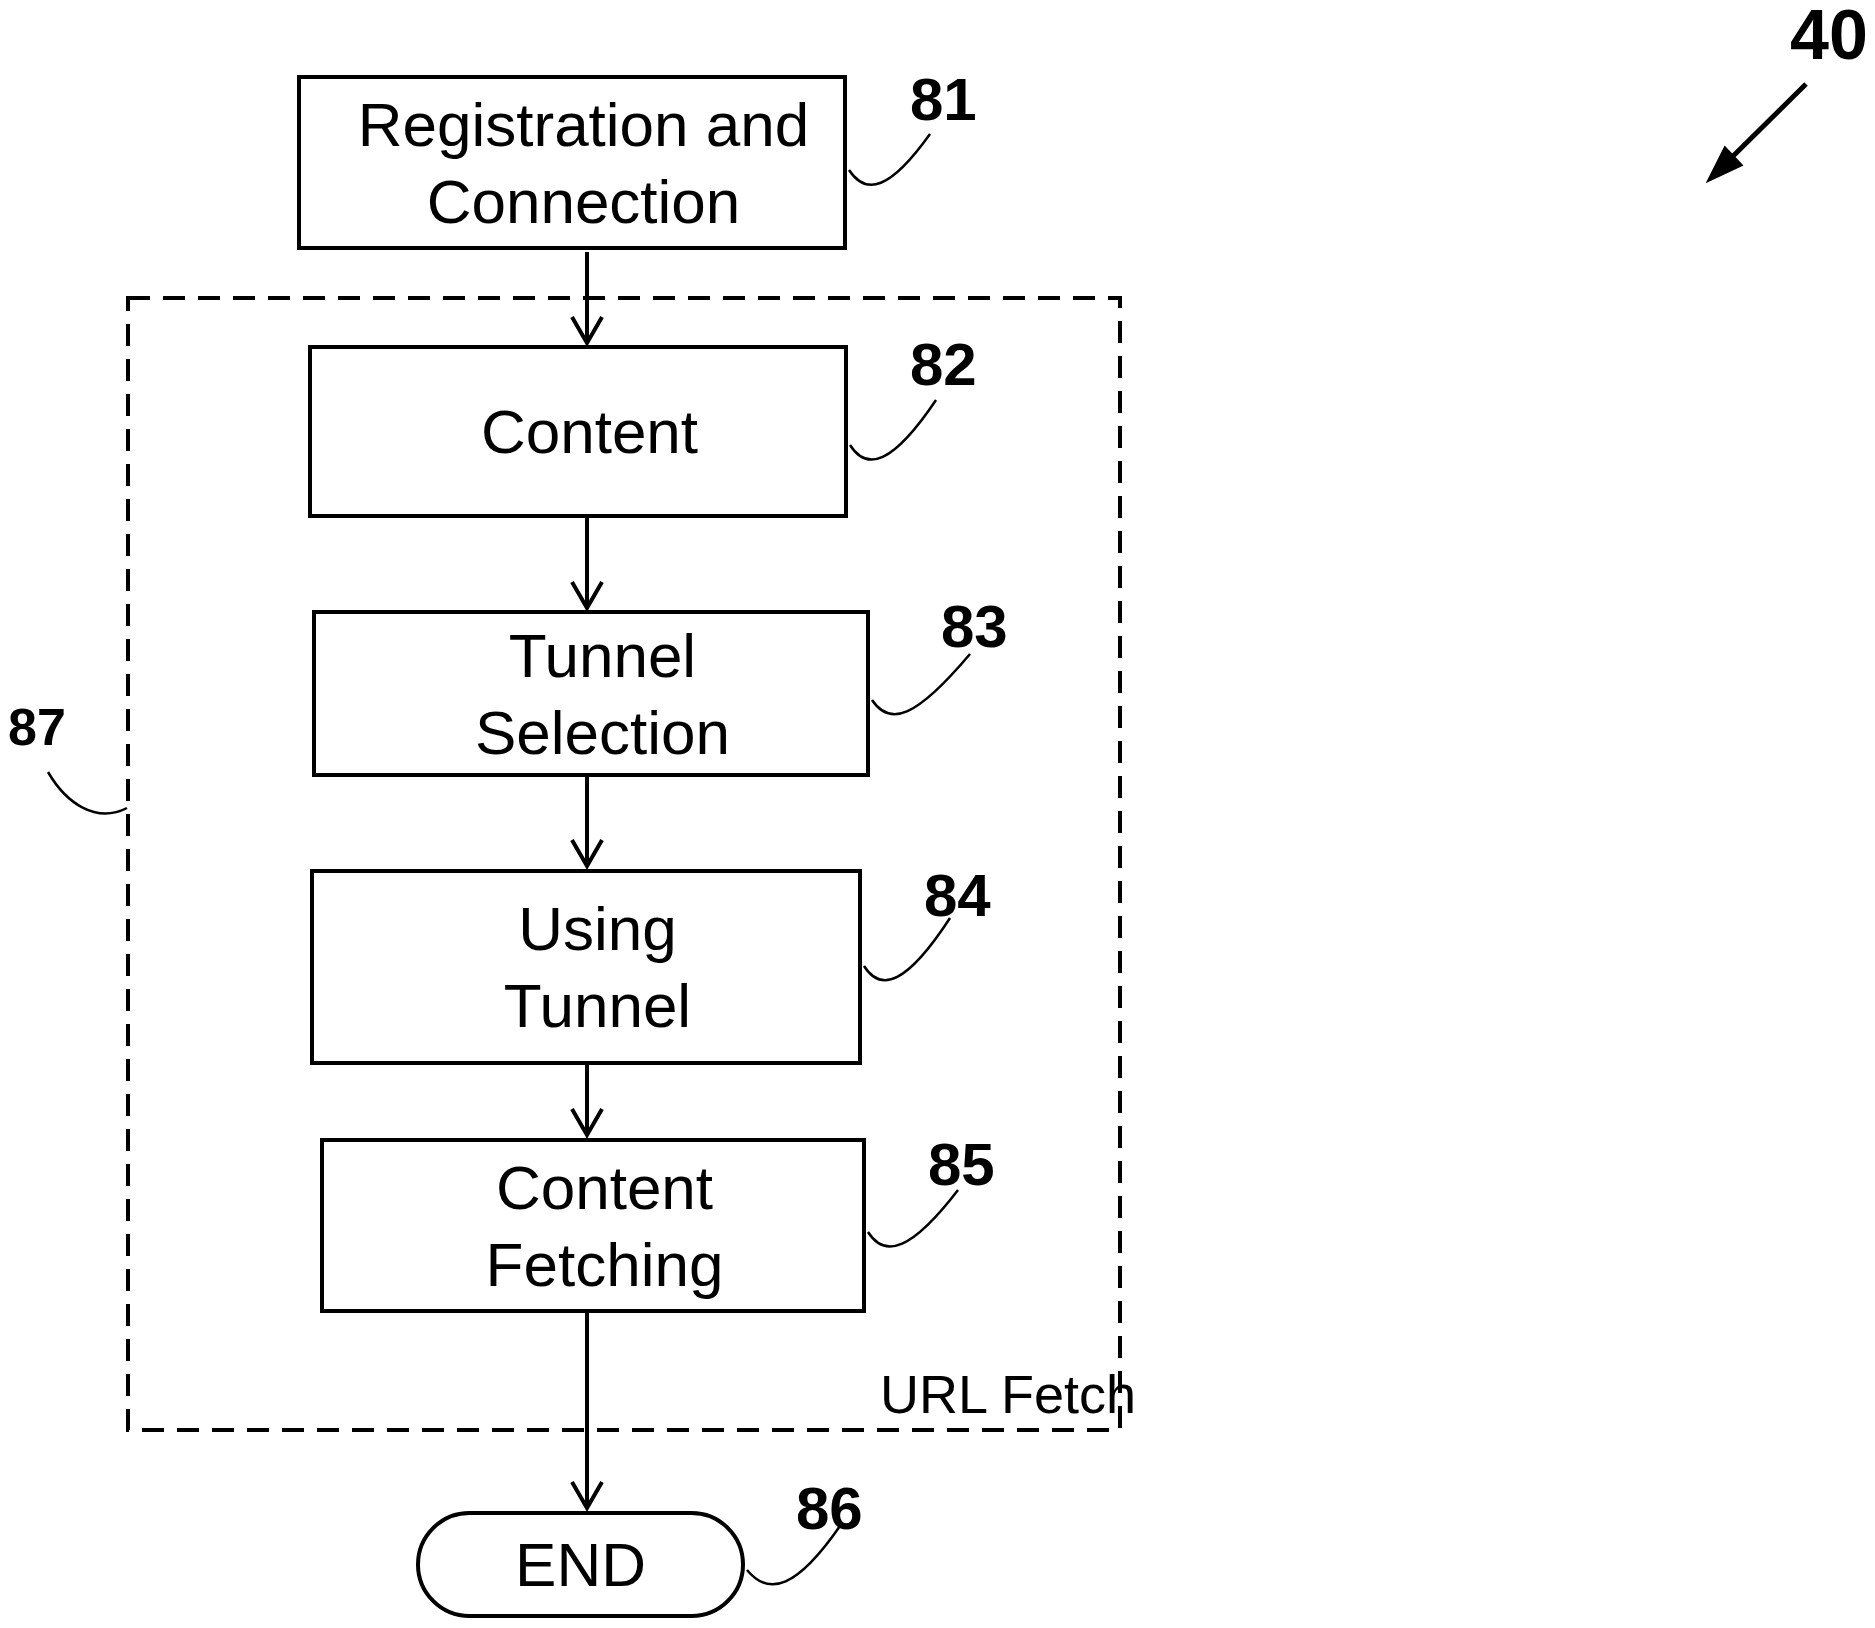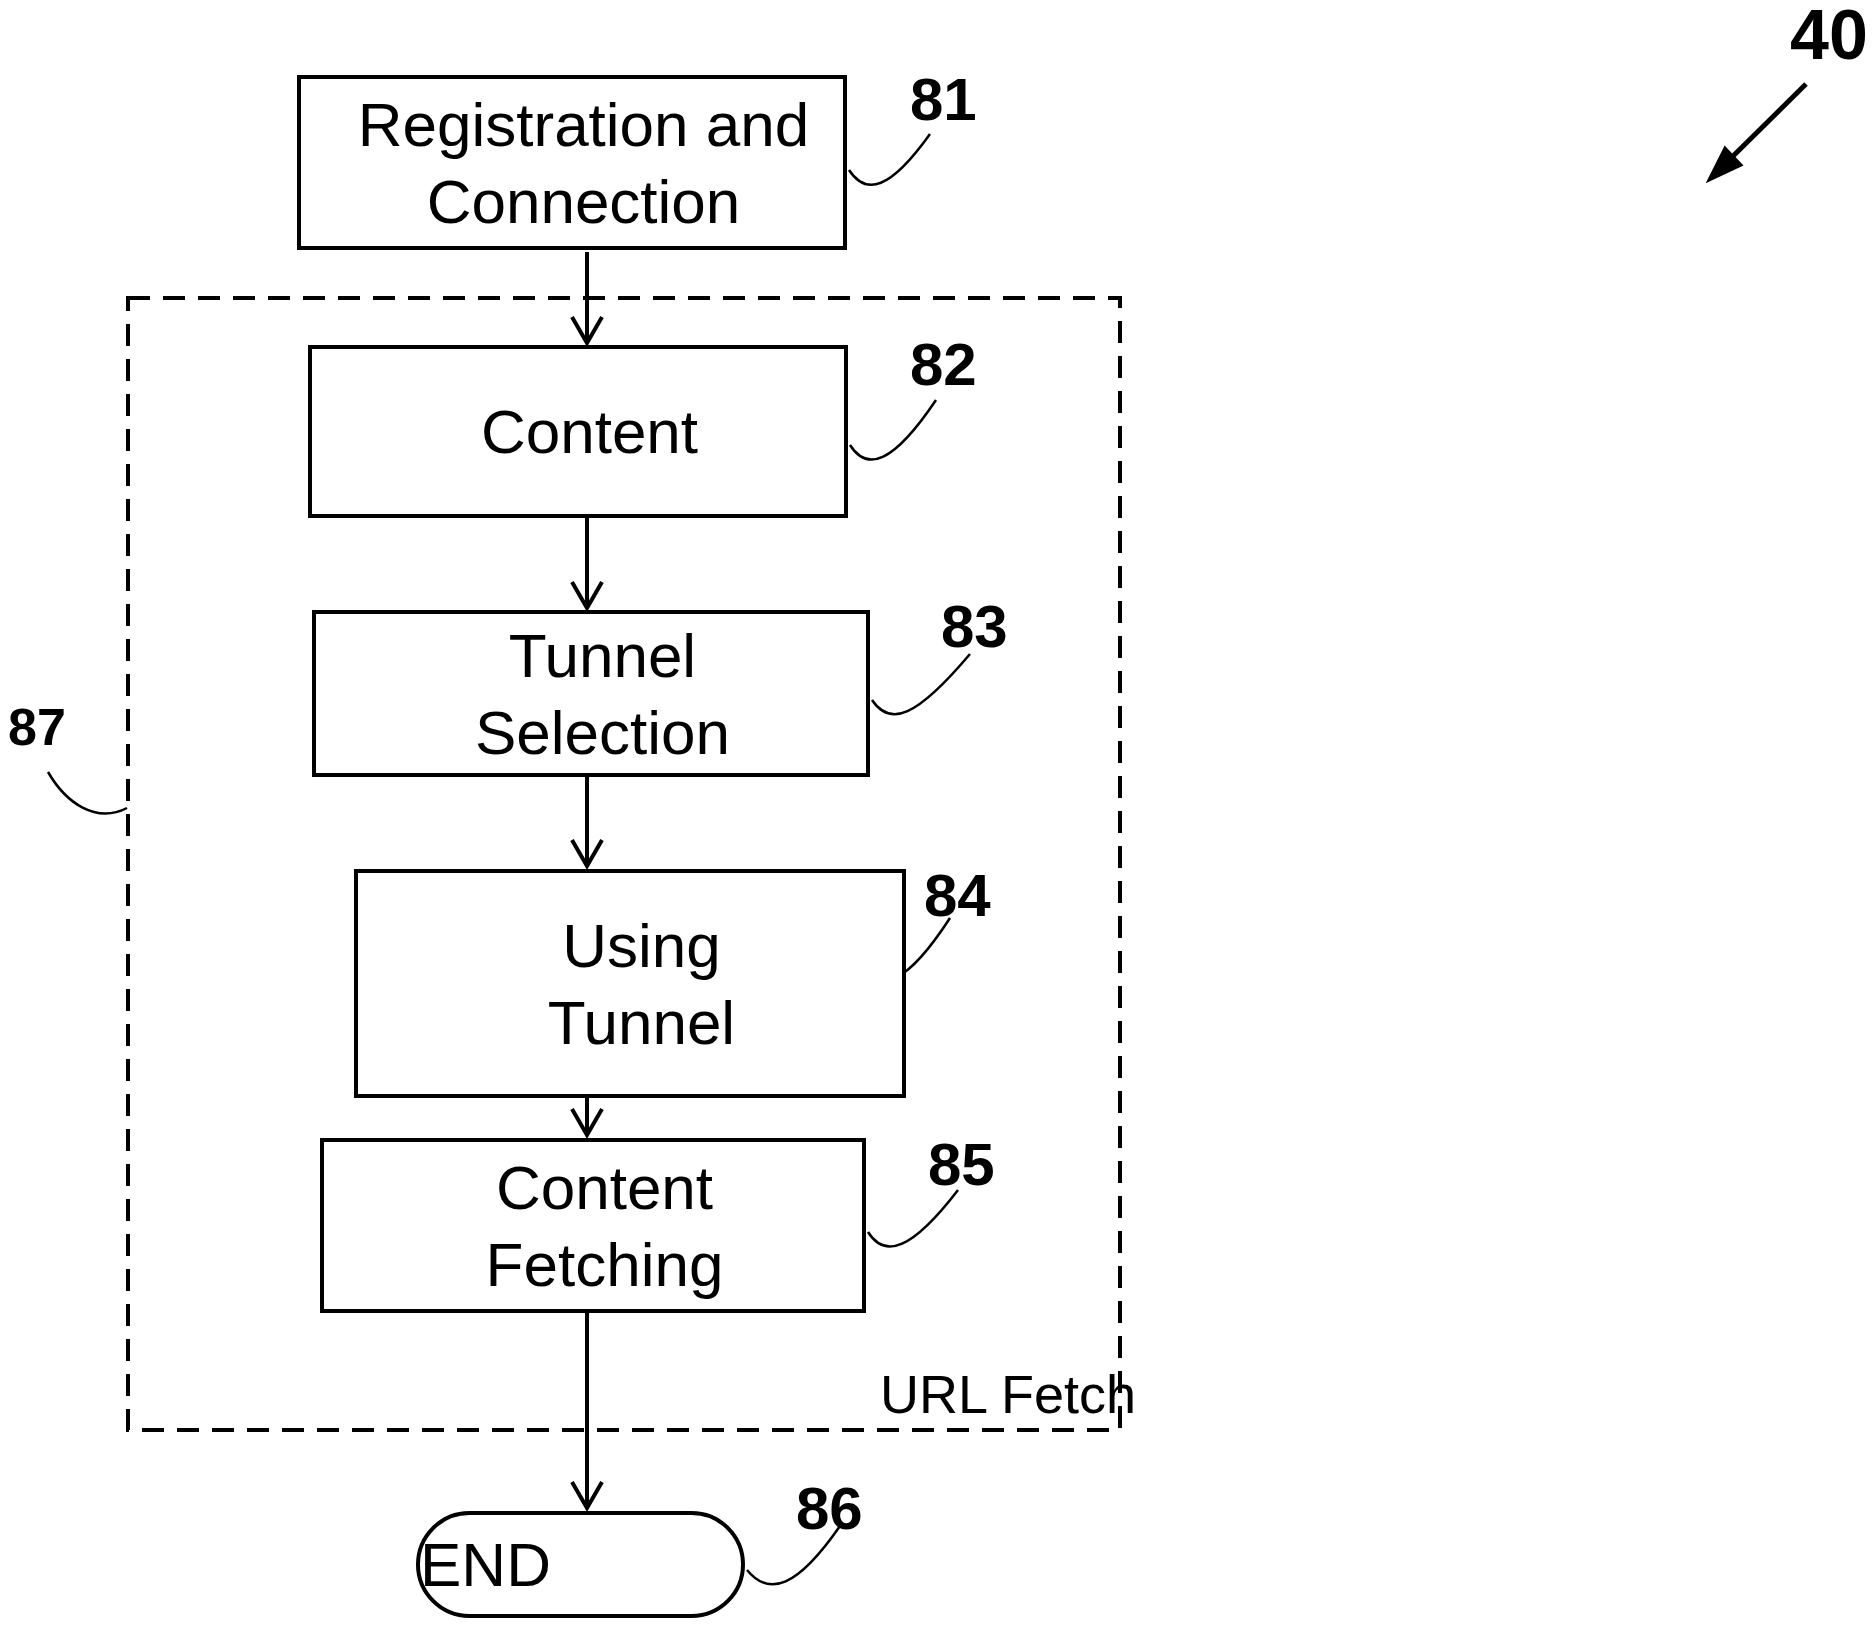--- a/index.html
+++ b/index.html
@@ -39,20 +39,21 @@
     padding-left: 23px;
   }
   .terminator {
     position: absolute;
     box-sizing: border-box;
     border: 4px solid #000000;
     background: #ffffff;
     border-radius: 55px;
     display: flex;
     align-items: center;
+    justify-content: center;
     font-size: 62px;
   }
   .ref {
     position: absolute;
     font-weight: bold;
     font-size: 60px;
     line-height: 1;
     white-space: nowrap;
   }
   .ref-lg { font-size: 52px; }
@@ -119,21 +120,21 @@
 
   <div class="node" style="left:308px; top:345px; width:540px; height:173px;">
     <span>Content</span>
   </div>
 
   <div class="node" style="left:312px; top:610px; width:558px; height:167px;">
     <span>Tunnel</span>
     <span>Selection</span>
   </div>
 
-  <div class="node" style="left:310px; top:869px; width:552px; height:229px;margin-left:44px;">
+  <div class="node" style="left:310px; top:869px; width:552px; height:196px;">
     <span>Using</span>
     <span>Tunnel</span>
   </div>
 
   <div class="node" style="left:320px; top:1138px; width:546px; height:175px;">
     <span>Content</span>
     <span>Fetching</span>
   </div>
 
   <div class="terminator" style="left:416px; top:1511px; width:329px; height:107px;">

